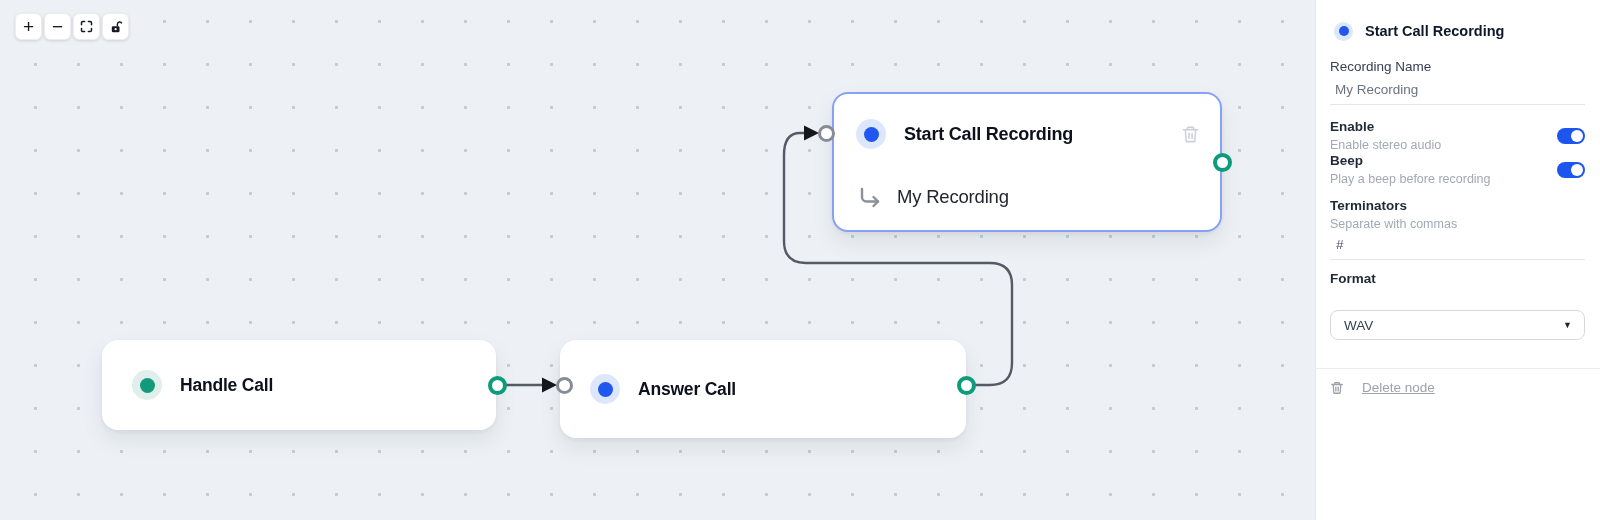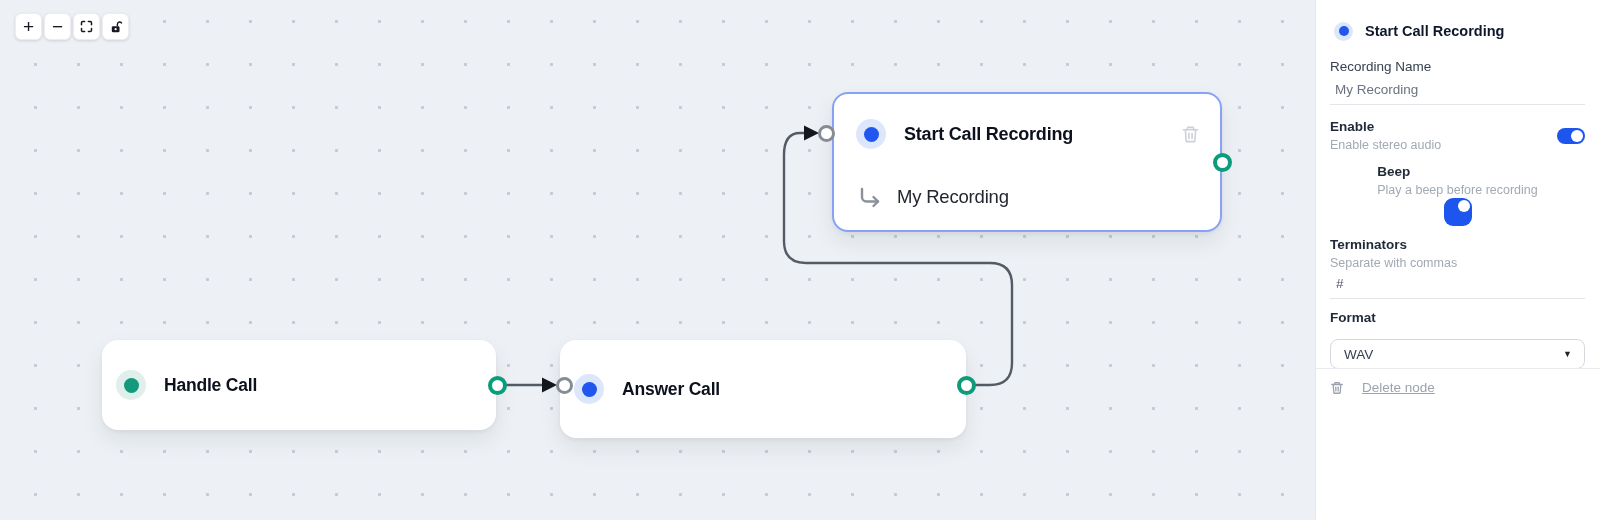--- a/index.html
+++ b/index.html
@@ -25,21 +25,21 @@
 
   
   .node { position:absolute; background:#fff; border-radius:16px;
     box-shadow:0 2px 4px rgba(15,23,42,.05), 0 10px 22px rgba(15,23,42,.08); }
   .node.selected { border:2px solid #87a2f5; }
   #node-handle { left:102px; top:340px; width:394px; height:90px; }
   #node-answer { left:560px; top:340px; width:406px; height:98px; }
   #node-start  { left:832px; top:92px;  width:390px; height:140px; }
 
   .nrow { display:flex; align-items:center; gap:18px; }
-  .nrow.single { height:100%; padding:0 14px; }
+  .nrow.single { height:100%; padding:0 30px; }
   .nrow.r1 { position:absolute; left:22px; right:20px; top:24px; height:32px; }
   .nrow.r2 { position:absolute; left:24px; right:24px; top:87px; height:32px; gap:15px; }
 
   .halo { width:30px; height:30px; border-radius:50%; flex:0 0 30px;
     display:flex; align-items:center; justify-content:center; }
   .halo.teal { background:#e0efeb; }
   .halo.blue { background:#dde7fc; }
   .dot { width:15px; height:15px; border-radius:50%; }
   .dot.teal { background:#13997c; }
   .dot.blue { background:#2157ee; }
@@ -70,28 +70,28 @@
   .p-label.rn { margin-top:17px; font-weight:500; color:#374151; }
   .p-desc { font-size:12.5px; color:#a2a9b3; line-height:16px; margin-top:2px; }
 
   .p-underline-input { width:100%; margin-top:2px; height:28px; border:none;
     border-bottom:1px solid #e2e5ea; background:transparent; outline:none;
     font-family:inherit; font-size:13.5px; color:#6b7280; padding:0 0 2px 5px; }
   .p-underline-input.term { margin-top:0; color:#4b5563; padding-left:6px; }
 
   .p-toggle-row { display:flex; justify-content:space-between; align-items:center; }
   .p-toggle-row.stereo { margin-top:14px; }
-  .p-toggle-row.beep { margin-top:11px;flex-direction:column; }
+  .p-toggle-row.beep { margin-top:0; }
   .switch { position:relative; width:28px; height:16px; border-radius:9px;
     background:#1d56ee; flex:0 0 28px; cursor:pointer; }
   .switch::after { content:""; position:absolute; top:2px; right:2px;
     width:12px; height:12px; border-radius:50%; background:#fff; }
 
   .p-label.mt { margin-top:11px; }
-  .p-select { margin-top:13px; height:30px; border:1px solid #d5d9df;
+  .p-select { margin-top:23px; height:30px; border:1px solid #d5d9df;
     border-radius:8px; display:flex; align-items:center;
     justify-content:space-between; padding:0 12px 0 13px; cursor:pointer; }
   .p-select-value { font-size:13.5px; color:#374151; }
   .caret { font-size:9px; color:#1f2430; }
 
   .p-divider { position:absolute; left:0; right:0; top:368px;
     border-top:1px solid #e9ebef; }
   .p-delete { position:absolute; left:14px; top:380px; display:flex;
     align-items:center; gap:18px; color:#9ca3af; cursor:pointer; }
   .p-del-text { font-size:13.5px; text-decoration:underline; }

